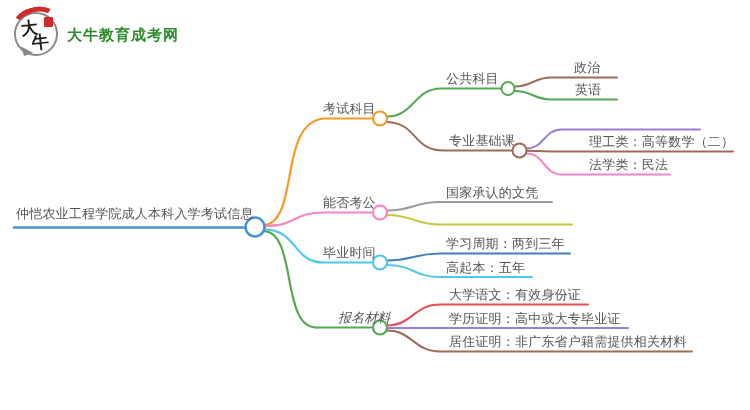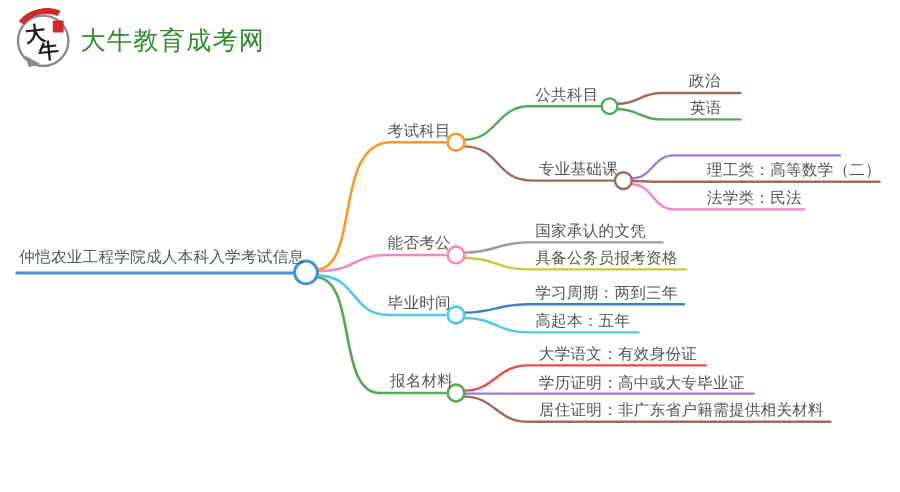--- a/index.html
+++ b/index.html
@@ -21,21 +21,21 @@
     transform:rotate(-14deg);
   }
   .bubble .seal { position:absolute; right:3px; top:3px; width:9px; height:10px; background:#cf2b2b; border-radius:1px; }
   .bubble .bc1 { position:absolute; left:5px; top:3px;  font:700 17px "DejaVu Serif",serif; color:#1c1c1c; transform:rotate(-6deg); }
   .bubble .bc2 { position:absolute; left:16px; top:17px; font:700 17px "DejaVu Serif",serif; color:#1c1c1c; transform:rotate(-6deg); }
   .bubble .tail {
     position:absolute; left:1px; bottom:-9px; width:0; height:0;
     border:7px solid transparent; border-top-color:#8a8a8a; transform:rotate(28deg);
   }
   .logo-text { display:flex; flex-direction:column; justify-content:center; }
-  .logo-title { color:#2e8b2e; font-weight:400; font-size:21px; letter-spacing:1px; line-height:17px;text-align:right; }
+  .logo-title { color:#2e8b2e; font-weight:700; font-size:15px; letter-spacing:1px; line-height:17px;text-align:right; }
   .logo-url   { color:#2e8b2e; font-weight:700; font-size:13px; line-height:15px; letter-spacing:0.3px; }
 </style>
 </head>
 <body>
 
 <div class="stage">
 
   <svg class="wires" viewBox="0 0 750 410">
 
     <path d="M 14 227.5 H 245" fill="none" stroke-width="2.5" stroke-linecap="round" stroke="#4a90d2"></path>
@@ -92,24 +92,23 @@
   <div class="lbl" style="left:323px; top:101px;">考试科目</div>
   <div class="lbl" style="left:446px; top:71px;">公共科目</div>
   <div class="lbl" style="left:574px; top:60px;">政治</div>
   <div class="lbl" style="left:575px; top:82px;">英语</div>
   <div class="lbl" style="left:449px; top:133px;">专业基础课</div>
   <div class="lbl" style="left:589px; top:134px;">理工类：高等数学（二）</div>
   <div class="lbl" style="left:589px; top:157px;">法学类：民法</div>
 
   <div class="lbl" style="left:323px; top:195px;">能否考公</div>
   <div class="lbl" style="left:446px; top:185px;">国家承认的文凭</div>
-  <div class="lbl" style="left:446px; top:207px;">具备公务员报考资格</div>
 
   <div class="lbl" style="left:323px; top:245px;">毕业时间</div>
   <div class="lbl" style="left:446px; top:236px;">学习周期：两到三年</div>
   <div class="lbl" style="left:446px; top:260px;">高起本：五年</div>
 
-  <div class="lbl" style="left:325px; top:310px;">报名材料</div>
+  <div class="lbl" style="left:338px; top:310px;font-style:italic;">报名材料</div>
   <div class="lbl" style="left:449px; top:287px;">大学语文：有效身份证</div>
   <div class="lbl" style="left:449px; top:311px;">学历证明：高中或大专毕业证</div>
   <div class="lbl" style="left:449px; top:334px;">居住证明：非广东省户籍需提供相关材料</div>
 
 </div>
 
 </body></html>

